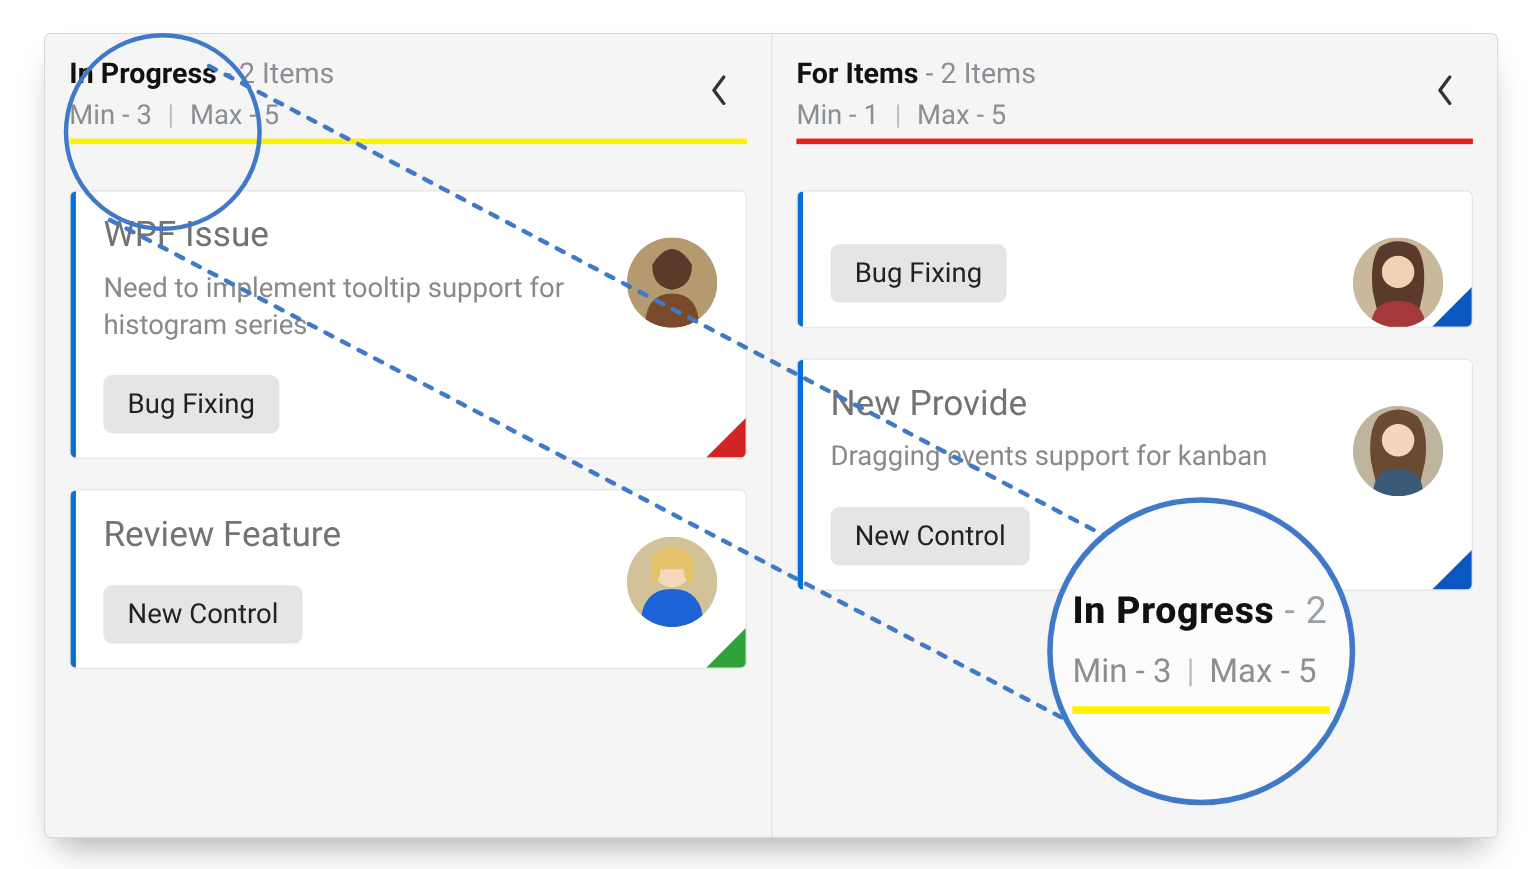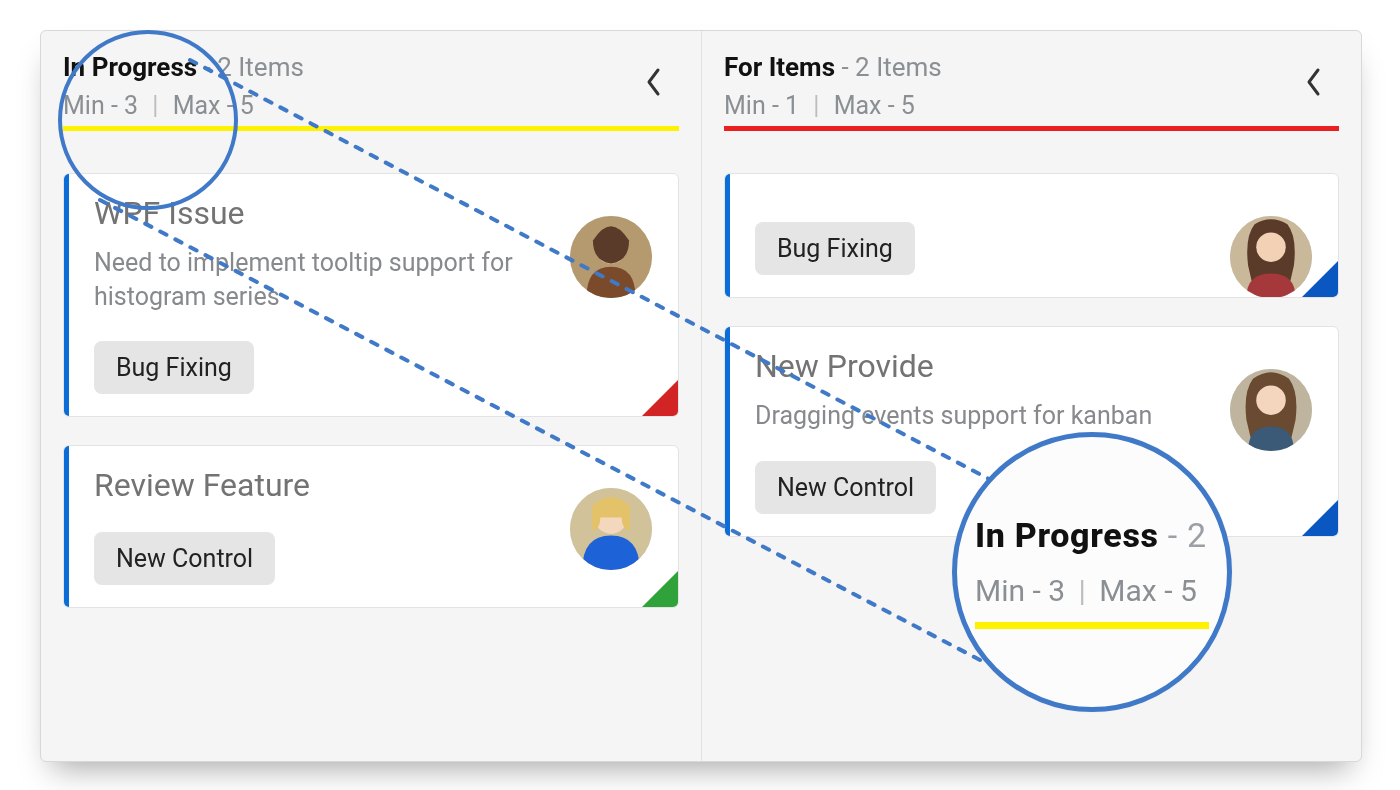--- a/index.html
+++ b/index.html
@@ -37,21 +37,21 @@
     background:#cfd4da;overflow:hidden;
   }
   .avatar svg{width:100%;height:100%;display:block;}
   .corner{position:absolute;right:0;bottom:0;width:0;height:0;border-style:solid;border-width:0 0 36px 36px;}
   .corner.red{border-color:transparent transparent #d22424 transparent;background:none;}
   .corner.green{border-color:transparent transparent #2fa33a transparent;background:none;}
   .corner.blue{border-color:transparent transparent #0a57c2 transparent;background:none;}
 
   
   .callout{
-    position:absolute;left:952px;top:432px;width:280px;height:280px;border-radius:50%;
+    position:absolute;left:952px;top:452px;width:280px;height:280px;border-radius:50%;
     background:#fcfcfc;border:5px solid #3f79c7;box-shadow:0 0 0 1px rgba(0,0,0,.02);
     overflow:hidden;box-sizing:border-box;display:flex;flex-direction:column;justify-content:center;align-items:center;
   }
   .callout-inner{padding:0 18px;text-align:left;width:100%;box-sizing:border-box;}
   .callout .row1{font-size:34px;color:#111;letter-spacing:.02em;white-space:nowrap;}
   .callout .row1 .b{font-weight:800;}
   .callout .row1 .g{color:#9aa0a6;}
   .callout .row2{font-size:30px;color:#8a8f94;margin-top:18px;white-space:nowrap;}
   .callout .row2 .sep{color:#bdbdbd;margin:0 6px;}
   .callout .bar{height:7px;width:100%;background:#fff200;margin-top:14px;}

